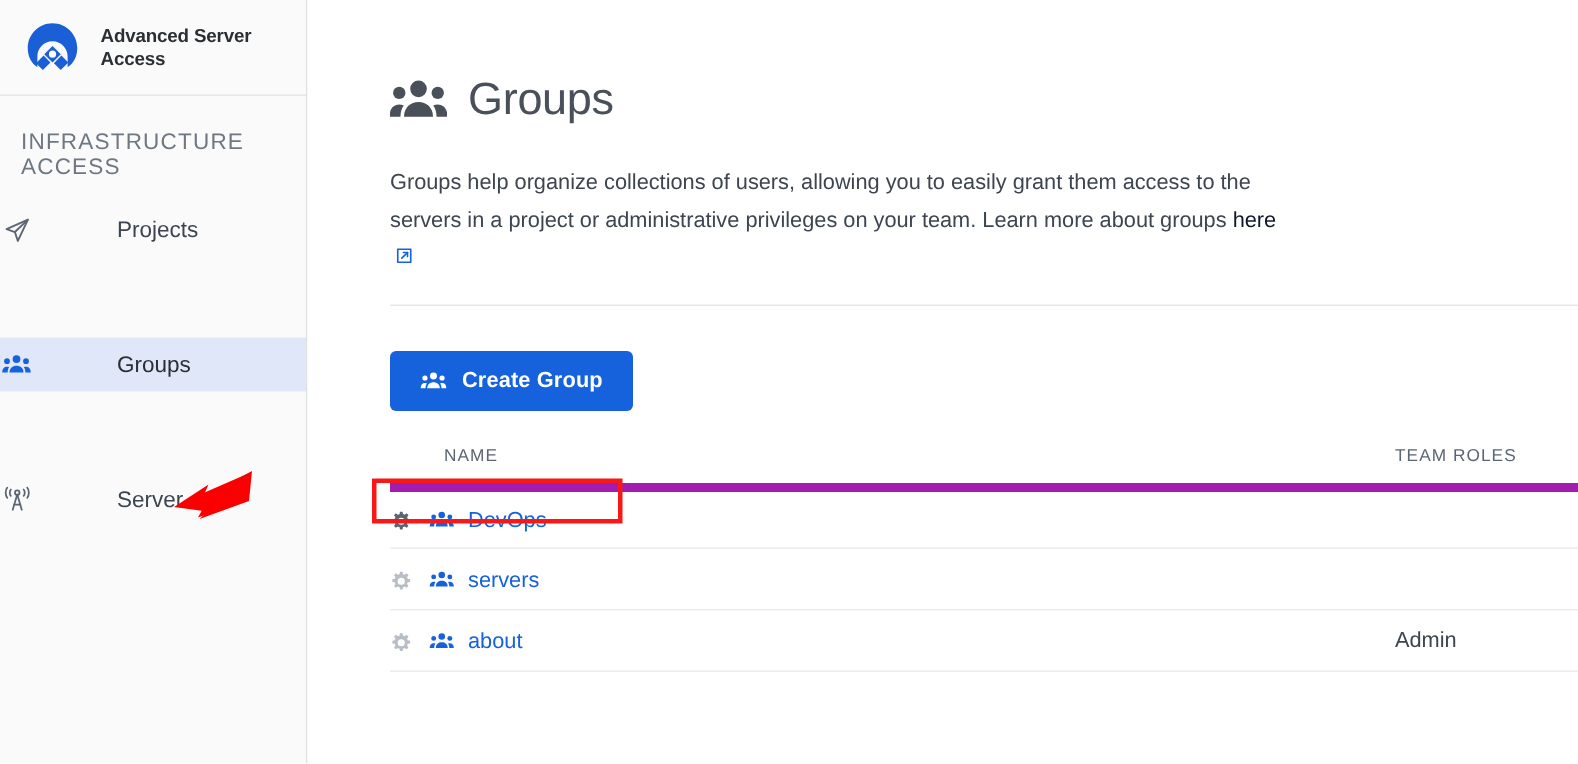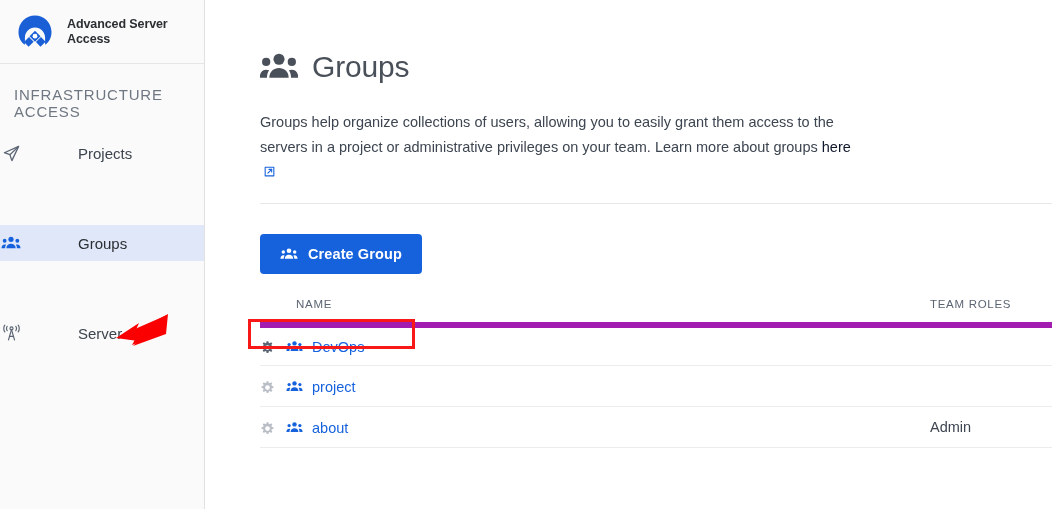--- a/index.html
+++ b/index.html
@@ -320,21 +320,21 @@
               <span class="grp-ico">
                 <svg viewBox="0 0 24 24" width="17" height="17" fill="currentColor">
                   <circle cx="12" cy="7.6" r="3.1"></circle>
                   <path d="M6.4 18.4 C6.4 14.9 8.9 13 12 13 C15.1 13 17.6 14.9 17.6 18.4 Z"></path>
                   <circle cx="4.4" cy="9.3" r="2.3"></circle>
                   <path d="M0.6 18.4 C0.6 15.4 2.2 13.8 4.4 13.8 C5 13.8 5.6 13.9 6.1 14.2 C5.3 15.3 4.9 16.7 4.9 18.4 Z"></path>
                   <circle cx="19.6" cy="9.3" r="2.3"></circle>
                   <path d="M23.4 18.4 C23.4 15.4 21.8 13.8 19.6 13.8 C19 13.8 18.4 13.9 17.9 14.2 C18.7 15.3 19.1 16.7 19.1 18.4 Z"></path>
                 </svg>
               </span>
-              <a class="grp-link" href="#">project</a>
+              <a class="grp-link" href="#">servers</a>
             </div>
           </td>
           <td></td>
         </tr>
         <tr>
           <td>
             <div class="name-cell-inner">
               <span class="gear">
                 <svg viewBox="0 0 24 24" width="15" height="15" fill="#b9bec6">
                   <path d="M12 8.2 A3.8 3.8 0 1 0 12 15.8 A3.8 3.8 0 1 0 12 8.2 Z M10.6 1.8 h2.8 l0.45 2.6 a8 8 0 0 1 1.75 0.73 l2.15 -1.55 l1.98 1.98 l-1.55 2.15 a8 8 0 0 1 0.73 1.75 l2.6 0.45 v2.8 l-2.6 0.45 a8 8 0 0 1 -0.73 1.75 l1.55 2.15 l-1.98 1.98 l-2.15 -1.55 a8 8 0 0 1 -1.75 0.73 l-0.45 2.6 h-2.8 l-0.45 -2.6 a8 8 0 0 1 -1.75 -0.73 l-2.15 1.55 l-1.98 -1.98 l1.55 -2.15 a8 8 0 0 1 -0.73 -1.75 l-2.6 -0.45 v-2.8 l2.6 -0.45 a8 8 0 0 1 0.73 -1.75 l-1.55 -2.15 l1.98 -1.98 l2.15 1.55 a8 8 0 0 1 1.75 -0.73 Z"></path>

